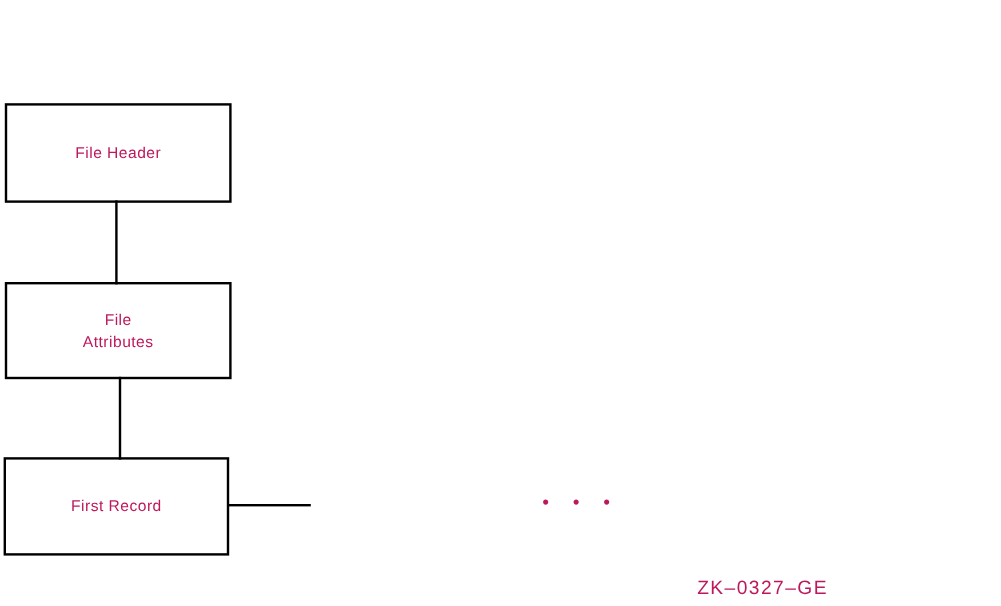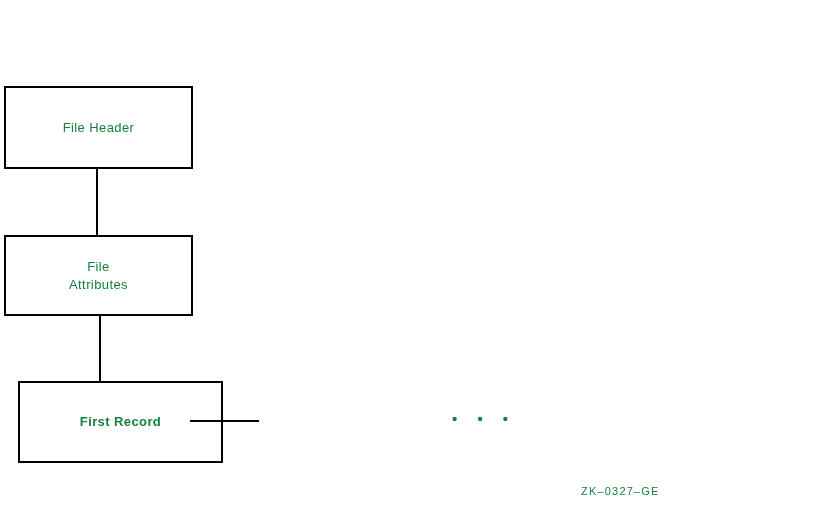--- a/index.html
+++ b/index.html
@@ -6,40 +6,40 @@
     margin: 0;
     padding: 0;
     background: #ffffff;
   }
   .canvas {
     position: relative;
     width: 834px;
     height: 505px;
     background: #ffffff;
     font-family: "Liberation Sans", sans-serif;
-    color: #15803d;
+    color: #be185d;
     overflow: hidden;
   }
   .box {
     position: absolute;
     box-sizing: border-box;
     border: 2px solid #000000;
     background: #ffffff;
     display: flex;
     align-items: center;
     justify-content: center;
     text-align: center;
     font-size: 13px;
     line-height: 18px;
     letter-spacing: 0.4px;
     white-space: pre-line;
   }
   #box-file-header     { left: 4px;   top: 86px;  width: 189px; height: 83px; }
   #box-file-attributes { left: 4px;   top: 235px; width: 189px; height: 81px; }
-  #box-first-record    { left: 18px;   top: 381px; width: 205px; height: 82px; font-weight: bold; }
+  #box-first-record    { left: 3px;   top: 381px; width: 188px; height: 82px; }
   #box-second-record   { left: 257px; top: 381px; width: 187px; height: 82px; }
   #box-last-record     { left: 507px; top: 381px; width: 186px; height: 83px; }
 
   .connector {
     position: absolute;
     background: #000000;
   }
   #conn-header-attributes { left: 96px;  top: 167px; width: 2px;  height: 70px; }
   #conn-attributes-first  { left: 99px;  top: 314px; width: 2px;  height: 69px; }
   #conn-first-second      { left: 190px; top: 420px; width: 69px; height: 2px; }
@@ -54,21 +54,21 @@
     font-weight: bold;
     line-height: 16px;
     letter-spacing: 8px;
     text-indent: 8px; 
     white-space: nowrap;
   }
   .caption {
     position: absolute;
     left: 581px;
     top: 483px;
-    font-size: 11px;
+    font-size: 16px;
     line-height: 16px;
     letter-spacing: 1.2px;
     white-space: nowrap;
   }
 </style>
 </head>
 <body>
 
 <div class="canvas">
 

